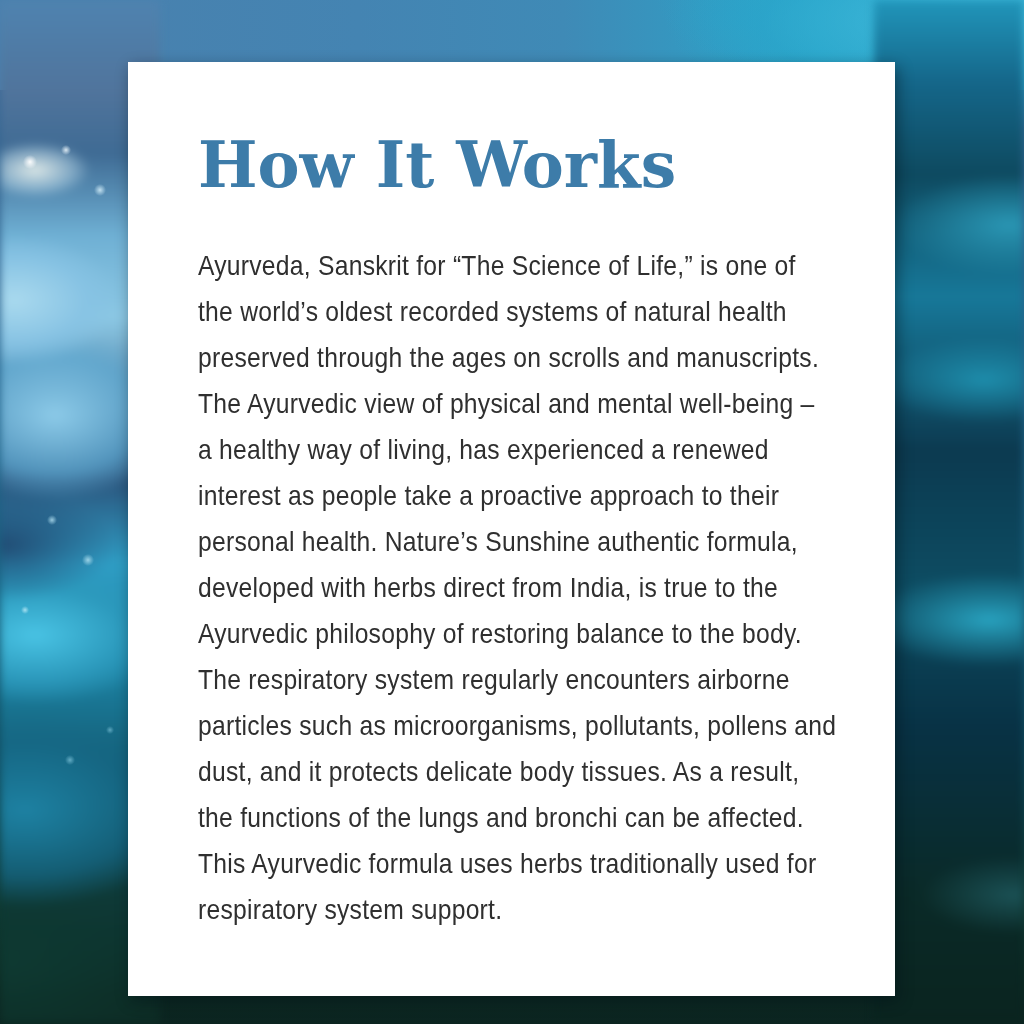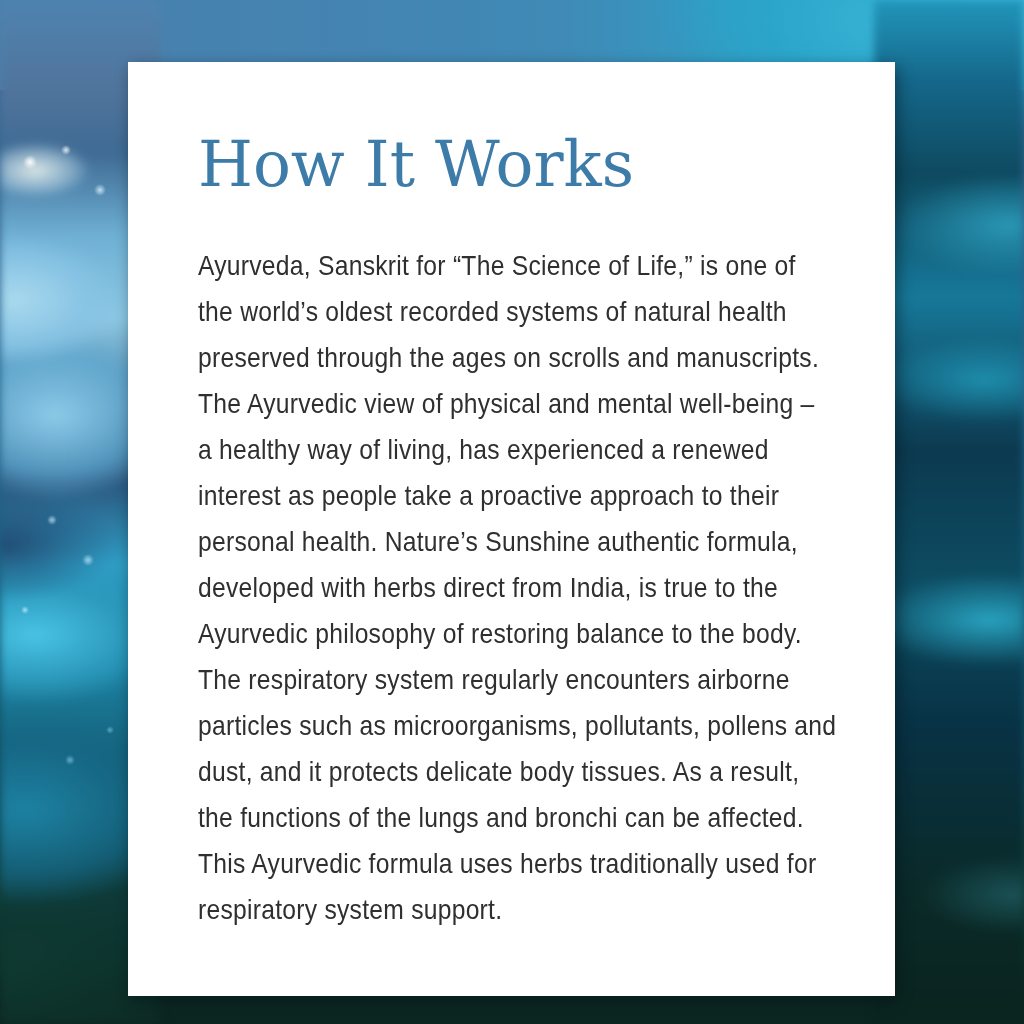--- a/index.html
+++ b/index.html
@@ -81,21 +81,21 @@
     width: 767px;
     height: 934px;
     background: var(--card-bg, #ffffff);
     box-shadow: 3px 5px 14px rgba(0, 15, 22, 0.45);
     box-sizing: border-box;
     padding: 70px 58px 0 70px;
   }
   .card h1 {
     margin: 0;
     font-family: "DejaVu Serif", "Liberation Serif", serif;
-    font-weight: 400;
+    font-weight: 700;
     font-size: 63px;
     line-height: 66px;
     letter-spacing: 0px;
     color: var(--title-blue, #3d7ca9);
   }
   .body-copy {
     margin-top: 44px;
     transform: scaleX(0.865);
     transform-origin: left top;
     width: 740px;

